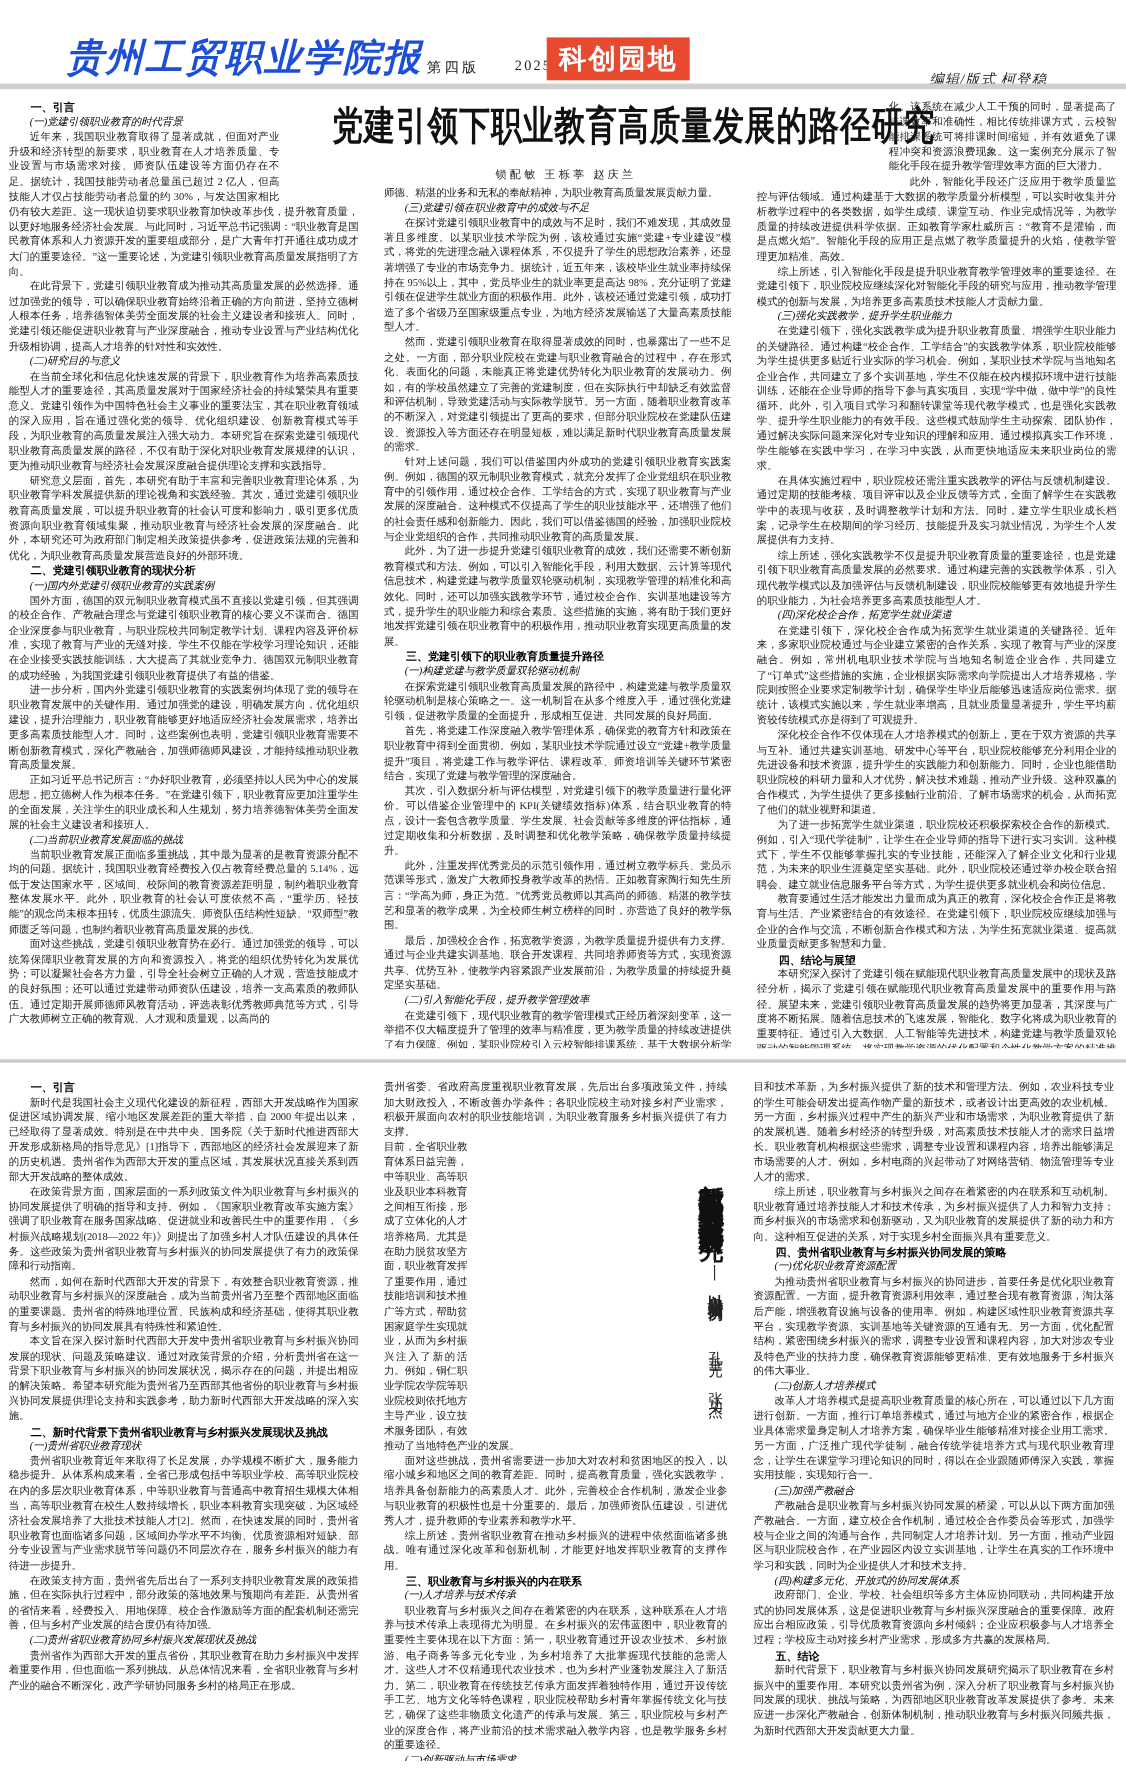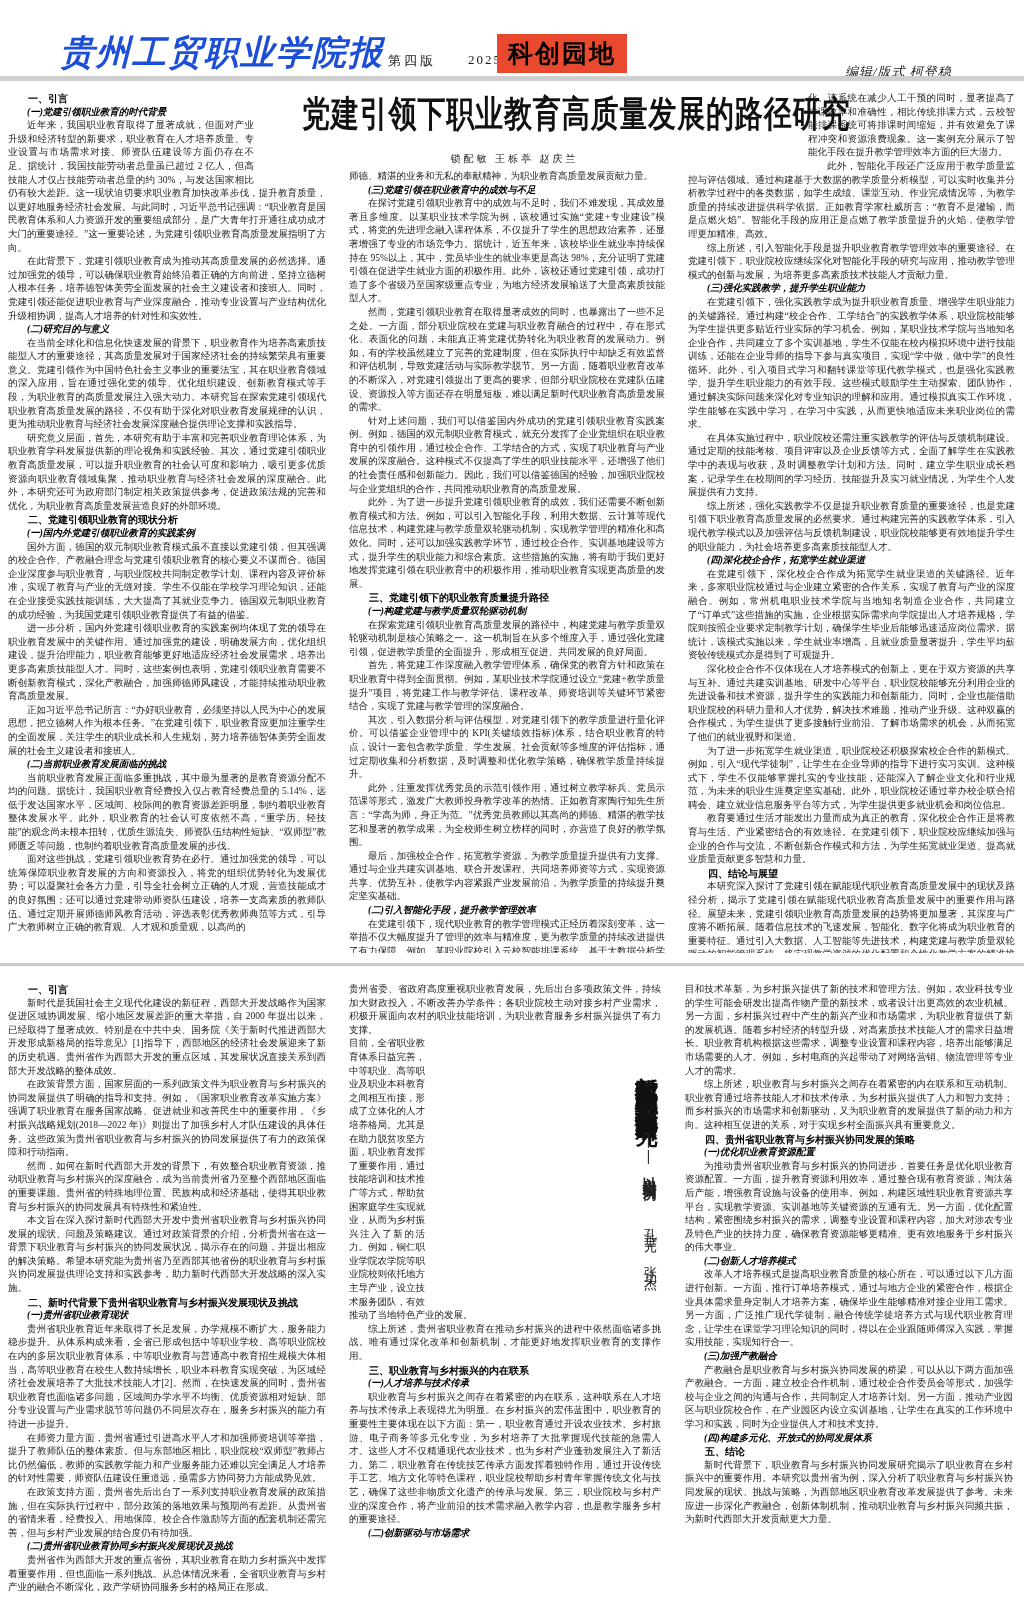--- a/index.html
+++ b/index.html
@@ -4,40 +4,40 @@
 <style>
   html,body{margin:0;padding:0;background:#ffffff;}
   #page{position:relative;width:1024px;height:1613px;background:#fff;overflow:hidden;
         font-family:"Liberation Serif","DejaVu Serif",serif;color:#1b1b1b;}
   
   .paper-name{position:absolute;left:60px;top:30px;font-size:34px;font-weight:bold;
       font-style:italic;color:#1d4ed8;letter-spacing:2px;white-space:nowrap;}
   .edition{position:absolute;left:388px;top:52px;font-size:13px;letter-spacing:3px;}
   .date{position:absolute;left:468px;top:51px;font-size:13px;letter-spacing:2px;}
   .badge{position:absolute;left:497px;top:34px;width:130px;height:39px;background:#e8492f;
-      color:#000000;font-weight:bold;font-size:25px;display:flex;align-items:center;
+      color:#ffffff;font-weight:bold;font-size:25px;display:flex;align-items:center;
       justify-content:center;letter-spacing:2px;font-family:"Liberation Sans",sans-serif;}
   .editor{position:absolute;left:845px;top:63px;font-size:13px;font-style:italic;letter-spacing:1px;}
   .rule{position:absolute;left:0;width:1024px;height:5px;background:#cfcfcf;}
   .rule-top{top:76px;}
   .rule-mid{top:963px;height:3px;background:#c9c9c9;}
   
   .a1-head{position:absolute;left:242px;top:90px;width:545px;text-align:center;}
   .a1-title{font-size:36px;font-weight:bold;white-space:nowrap;
       transform:scaleX(0.78);transform-origin:50% 50%;letter-spacing:1px;color:#111;}
   .a1-byline{margin-top:13px;font-size:10px;letter-spacing:3px;color:#222;}
   
   .col{position:absolute;font-size:9.5px;line-height:13.6px;overflow:hidden;
       text-align:justify;text-justify:inter-ideograph;}
   .para{margin:0;}
   .para.p{text-indent:2em;}
   .para.cont{text-indent:0;}
   .para.h1{font-family:"Liberation Sans","DejaVu Sans",sans-serif;font-weight:bold;
       text-indent:2em;font-size:10px;color:#000;}
-  .para.h2{font-weight:bold;font-style:italic;text-indent:2em;font-size:9.5px;color:#000;}
+  .para.h2{font-weight:normal;font-style:italic;text-indent:2em;font-size:9.5px;color:#000;}
   .spacer-right{float:right;width:72px;height:82px;}
   .spacer-left{float:left;width:120px;height:80px;}
   
   .vtitle{float:right;width:226px;height:252px;margin:2px 0 6px 10px;
       writing-mode:vertical-rl;display:flex;justify-content:center;overflow:hidden;}
   .vtitle .t1,.vtitle .t2{font-size:23px;font-weight:bold;line-height:30px;
       letter-spacing:2px;color:#111;}
   .vtitle .sub{font-size:14px;font-weight:bold;line-height:24px;letter-spacing:2px;
       padding-top:28px;color:#222;}
   .vtitle .auth{font-size:13px;line-height:22px;letter-spacing:6px;padding-top:40px;color:#222;}
@@ -118,54 +118,55 @@
 
   <div class="col" style="left:8px;top:983px;width:318px;height:618px;">
       <div class="para h1">一、引言</div>
       <div class="para p">新时代是我国社会主义现代化建设的新征程，西部大开发战略作为国家促进区域协调发展、缩小地区发展差距的重大举措，自 2000 年提出以来，已经取得了显著成效。特别是在中共中央、国务院《关于新时代推进西部大开发形成新格局的指导意见》[1]指导下，西部地区的经济社会发展迎来了新的历史机遇。贵州省作为西部大开发的重点区域，其发展状况直接关系到西部大开发战略的整体成效。</div>
       <div class="para p">在政策背景方面，国家层面的一系列政策文件为职业教育与乡村振兴的协同发展提供了明确的指导和支持。例如，《国家职业教育改革实施方案》强调了职业教育在服务国家战略、促进就业和改善民生中的重要作用，《乡村振兴战略规划(2018—2022 年)》则提出了加强乡村人才队伍建设的具体任务。这些政策为贵州省职业教育与乡村振兴的协同发展提供了有力的政策保障和行动指南。</div>
       <div class="para p">然而，如何在新时代西部大开发的背景下，有效整合职业教育资源，推动职业教育与乡村振兴的深度融合，成为当前贵州省乃至整个西部地区面临的重要课题。贵州省的特殊地理位置、民族构成和经济基础，使得其职业教育与乡村振兴的协同发展具有特殊性和紧迫性。</div>
       <div class="para p">本文旨在深入探讨新时代西部大开发中贵州省职业教育与乡村振兴协同发展的现状、问题及策略建议。通过对政策背景的介绍，分析贵州省在这一背景下职业教育与乡村振兴的协同发展状况，揭示存在的问题，并提出相应的解决策略。希望本研究能为贵州省乃至西部其他省份的职业教育与乡村振兴协同发展提供理论支持和实践参考，助力新时代西部大开发战略的深入实施。</div>
       <div class="para h1">二、新时代背景下贵州省职业教育与乡村振兴发展现状及挑战</div>
       <div class="para h2">(一)贵州省职业教育现状</div>
       <div class="para p">贵州省职业教育近年来取得了长足发展，办学规模不断扩大，服务能力稳步提升。从体系构成来看，全省已形成包括中等职业学校、高等职业院校在内的多层次职业教育体系，中等职业教育与普通高中教育招生规模大体相当，高等职业教育在校生人数持续增长，职业本科教育实现突破，为区域经济社会发展培养了大批技术技能人才[2]。然而，在快速发展的同时，贵州省职业教育也面临诸多问题，区域间办学水平不均衡、优质资源相对短缺、部分专业设置与产业需求脱节等问题仍不同层次存在，服务乡村振兴的能力有待进一步提升。</div>
-      <div class="para p">在师资力量方面，贵州省通过引进高水平人才和加强师资培训等举措，提升了教师队伍的整体素质。但与东部地区相比，职业院校“双师型”教师占比仍然偏低，教师的实践教学能力和产业服务能力还难以完全满足人才培养的针对性需要，师资队伍建设任重道远，亟需多方协同努力方能成势见效。</div>
       <div class="para p">在政策支持方面，贵州省先后出台了一系列支持职业教育发展的政策措施，但在实际执行过程中，部分政策的落地效果与预期尚有差距。从贵州省的省情来看，经费投入、用地保障、校企合作激励等方面的配套机制还需完善，但与乡村产业发展的结合度仍有待加强。</div>
       <div class="para h2">(二)贵州省职业教育协同乡村振兴发展现状及挑战</div>
       <div class="para p">贵州省作为西部大开发的重点省份，其职业教育在助力乡村振兴中发挥着重要作用，但也面临一系列挑战。从总体情况来看，全省职业教育与乡村产业的融合不断深化，政产学研协同服务乡村的格局正在形成。</div>
     </div>
 
   <div class="col" style="left:349px;top:983px;width:312px;height:618px;">
     <div>
         <div class="para cont">贵州省委、省政府高度重视职业教育发展，先后出台多项政策文件，持续加大财政投入，不断改善办学条件；各职业院校主动对接乡村产业需求，积极开展面向农村的职业技能培训，为职业教育服务乡村振兴提供了有力支撑。</div>
       </div>
     <div class="vtitle">
       <div class="t1">新时代西部大开发中职业教育与</div>
       <div class="t2">乡村振兴协同发展研究</div>
       <div class="sub">——以贵州省为例</div>
       <div class="auth">孔垂元　张功杰</div>
     </div>
     <div>
         <div class="para cont">目前，全省职业教育体系日益完善，中等职业、高等职业及职业本科教育之间相互衔接，形成了立体化的人才培养格局。尤其是在助力脱贫攻坚方面，职业教育发挥了重要作用，通过技能培训和技术推广等方式，帮助贫困家庭学生实现就业，从而为乡村振兴注入了新的活力。例如，铜仁职业学院农学院等职业院校则依托地方主导产业，设立技术服务团队，有效推动了当地特色产业的发展。</div>
+        <div class="para p">面对这些挑战，贵州省需要进一步加大对农村和贫困地区的投入，以缩小城乡和地区之间的教育差距。同时，提高教育质量，强化实践教学，培养具备创新能力的高素质人才。此外，完善校企合作机制，激发企业参与职业教育的积极性也是十分重要的。最后，加强师资队伍建设，引进优秀人才，提升教师的专业素养和教学水平。</div>
         <div class="para p">综上所述，贵州省职业教育在推动乡村振兴的进程中依然面临诸多挑战。唯有通过深化改革和创新机制，才能更好地发挥职业教育的支撑作用。</div>
         <div class="para h1">三、职业教育与乡村振兴的内在联系</div>
         <div class="para h2">(一)人才培养与技术传承</div>
         <div class="para p">职业教育与乡村振兴之间存在着紧密的内在联系，这种联系在人才培养与技术传承上表现得尤为明显。在乡村振兴的宏伟蓝图中，职业教育的重要性主要体现在以下方面：第一，职业教育通过开设农业技术、乡村旅游、电子商务等多元化专业，为乡村培养了大批掌握现代技能的急需人才。这些人才不仅精通现代农业技术，也为乡村产业蓬勃发展注入了新活力。第二，职业教育在传统技艺传承方面发挥着独特作用，通过开设传统手工艺、地方文化等特色课程，职业院校帮助乡村青年掌握传统文化与技艺，确保了这些非物质文化遗产的传承与发展。第三，职业院校与乡村产业的深度合作，将产业前沿的技术需求融入教学内容，也是教学服务乡村的重要途径。</div>
         <div class="para h2">(二)创新驱动与市场需求</div>
       </div>
   </div>
 
   <div class="col" style="left:685px;top:983px;width:328px;height:618px;">
       <div class="para cont">目和技术革新，为乡村振兴提供了新的技术和管理方法。例如，农业科技专业的学生可能会研发出提高作物产量的新技术，或者设计出更高效的农业机械。另一方面，乡村振兴过程中产生的新兴产业和市场需求，为职业教育提供了新的发展机遇。随着乡村经济的转型升级，对高素质技术技能人才的需求日益增长。职业教育机构根据这些需求，调整专业设置和课程内容，培养出能够满足市场需要的人才。例如，乡村电商的兴起带动了对网络营销、物流管理等专业人才的需求。</div>
       <div class="para p">综上所述，职业教育与乡村振兴之间存在着紧密的内在联系和互动机制。职业教育通过培养技能人才和技术传承，为乡村振兴提供了人力和智力支持；而乡村振兴的市场需求和创新驱动，又为职业教育的发展提供了新的动力和方向。这种相互促进的关系，对于实现乡村全面振兴具有重要意义。</div>
       <div class="para h1">四、贵州省职业教育与乡村振兴协同发展的策略</div>
       <div class="para h2">(一)优化职业教育资源配置</div>
       <div class="para p">为推动贵州省职业教育与乡村振兴的协同进步，首要任务是优化职业教育资源配置。一方面，提升教育资源利用效率，通过整合现有教育资源，淘汰落后产能，增强教育设施与设备的使用率。例如，构建区域性职业教育资源共享平台，实现教学资源、实训基地等关键资源的互通有无。另一方面，优化配置结构，紧密围绕乡村振兴的需求，调整专业设置和课程内容，加大对涉农专业及特色产业的扶持力度，确保教育资源能够更精准、更有效地服务于乡村振兴的伟大事业。</div>
       <div class="para h2">(二)创新人才培养模式</div>
       <div class="para p">改革人才培养模式是提高职业教育质量的核心所在，可以通过以下几方面进行创新。一方面，推行订单培养模式，通过与地方企业的紧密合作，根据企业具体需求量身定制人才培养方案，确保毕业生能够精准对接企业用工需求。另一方面，广泛推广现代学徒制，融合传统学徒培养方式与现代职业教育理念，让学生在课堂学习理论知识的同时，得以在企业跟随师傅深入实践，掌握实用技能，实现知行合一。</div>
       <div class="para h2">(三)加强产教融合</div>
       <div class="para p">产教融合是职业教育与乡村振兴协同发展的桥梁，可以从以下两方面加强产教融合。一方面，建立校企合作机制，通过校企合作委员会等形式，加强学校与企业之间的沟通与合作，共同制定人才培养计划。另一方面，推动产业园区与职业院校合作，在产业园区内设立实训基地，让学生在真实的工作环境中学习和实践，同时为企业提供人才和技术支持。</div>
       <div class="para h2">(四)构建多元化、开放式的协同发展体系</div>
+      <div class="para p">政府部门、企业、学校、社会组织等多方主体应协同联动，共同构建开放式的协同发展体系，这是促进职业教育与乡村振兴深度融合的重要保障。政府应出台相应政策，引导优质教育资源向乡村倾斜；企业应积极参与人才培养全过程；学校应主动对接乡村产业需求，形成多方共赢的发展格局。</div>
       <div class="para h1">五、结论</div>
       <div class="para p">新时代背景下，职业教育与乡村振兴协同发展研究揭示了职业教育在乡村振兴中的重要作用。本研究以贵州省为例，深入分析了职业教育与乡村振兴协同发展的现状、挑战与策略，为西部地区职业教育改革发展提供了参考。未来应进一步深化产教融合，创新体制机制，推动职业教育与乡村振兴同频共振，为新时代西部大开发贡献更大力量。</div>
     </div>
 
 </div>
 
 </body></html>

